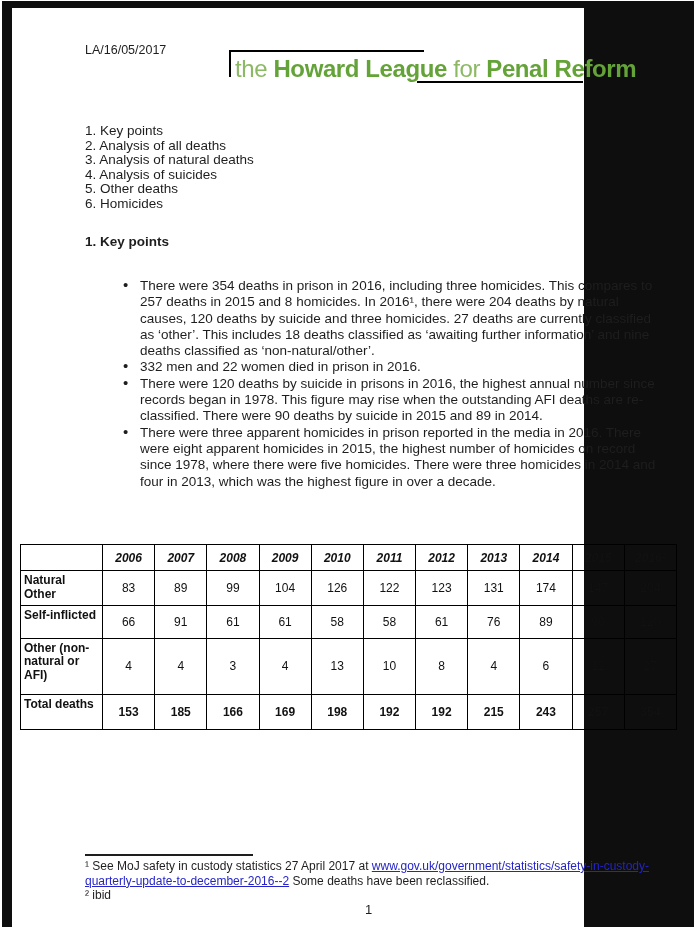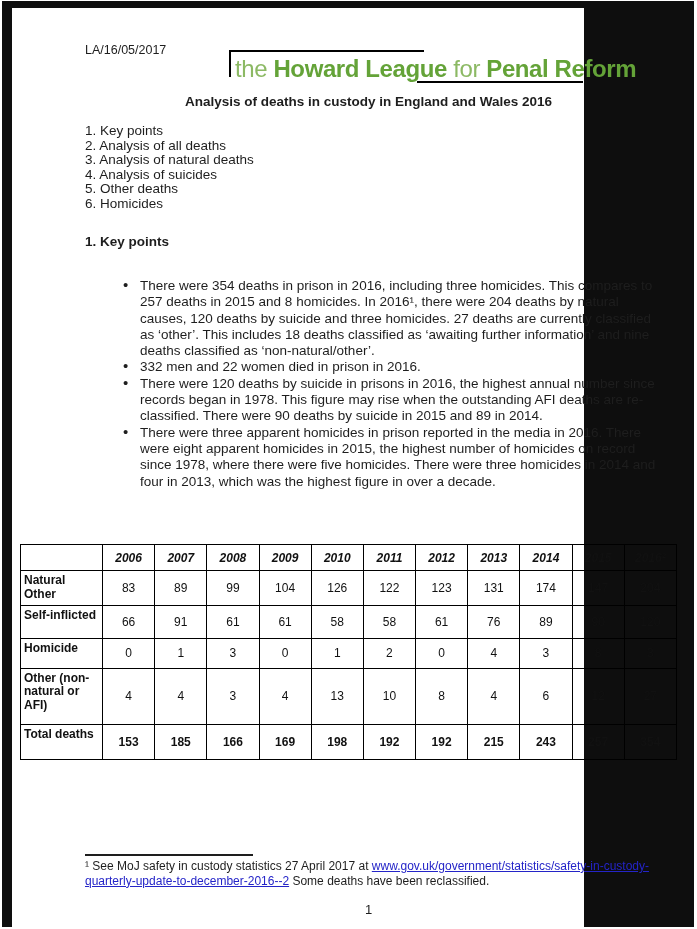--- a/index.html
+++ b/index.html
@@ -55,21 +55,20 @@
 
   <div class="ref-number">LA/16/05/2017</div>
 
   <div class="logo">
     <div class="logo-top-line"></div>
     <div class="logo-left-line"></div>
     <div class="logo-under-line"></div>
     <div class="logo-text"><span class="logo-light">the </span><span class="logo-bold">Howard League</span><span class="logo-light"> for </span><span class="logo-bold">Penal Reform</span></div>
   </div>
 
-  <div class="doc-title">Analysis of deaths in custody in England and Wales 2016</div>
 
   <ul class="toc">
       <li>1. Key points</li>
       <li>2. Analysis of all deaths</li>
       <li>3. Analysis of natural deaths</li>
       <li>4. Analysis of suicides</li>
       <li>5. Other deaths</li>
       <li>6. Homicides</li>
     </ul>
 
@@ -135,34 +134,20 @@
           <td class="value-cell">61</td>
           <td class="value-cell">61</td>
           <td class="value-cell">58</td>
           <td class="value-cell">58</td>
           <td class="value-cell">61</td>
           <td class="value-cell">76</td>
           <td class="value-cell">89</td>
           <td class="value-cell">90</td>
           <td class="value-cell">120</td>
         </tr>
-        <tr style="height: 30px;">
-          <td class="label-cell">Homicide</td>
-          <td class="value-cell">0</td>
-          <td class="value-cell">1</td>
-          <td class="value-cell">3</td>
-          <td class="value-cell">0</td>
-          <td class="value-cell">1</td>
-          <td class="value-cell">2</td>
-          <td class="value-cell">0</td>
-          <td class="value-cell">4</td>
-          <td class="value-cell">3</td>
-          <td class="value-cell">8</td>
-          <td class="value-cell">3</td>
-        </tr>
         <tr style="height: 56px;">
           <td class="label-cell">Other (non-natural or AFI)</td>
           <td class="value-cell">4</td>
           <td class="value-cell">4</td>
           <td class="value-cell">3</td>
           <td class="value-cell">4</td>
           <td class="value-cell">13</td>
           <td class="value-cell">10</td>
           <td class="value-cell">8</td>
           <td class="value-cell">4</td>
@@ -184,17 +169,18 @@
           <td class="value-cell">257</td>
           <td class="value-cell">354</td>
         </tr>
       </tbody>
   </table>
 
   <div class="fn-rule"></div>
 
   <div class="footnotes">
     <div class="footnote-1"><span>¹ See MoJ safety in custody statistics 27 April 2017 at </span><span class="fn-link">www.gov.uk/government/statistics/safety-in-custody-quarterly-update-to-december-2016--2</span><span> Some deaths have been reclassified.</span></div>
+    <div class="footnote-2">² ibid</div>
   </div>
 
   <div class="page-number">1</div>
 
 </div>
 
 </body></html>

